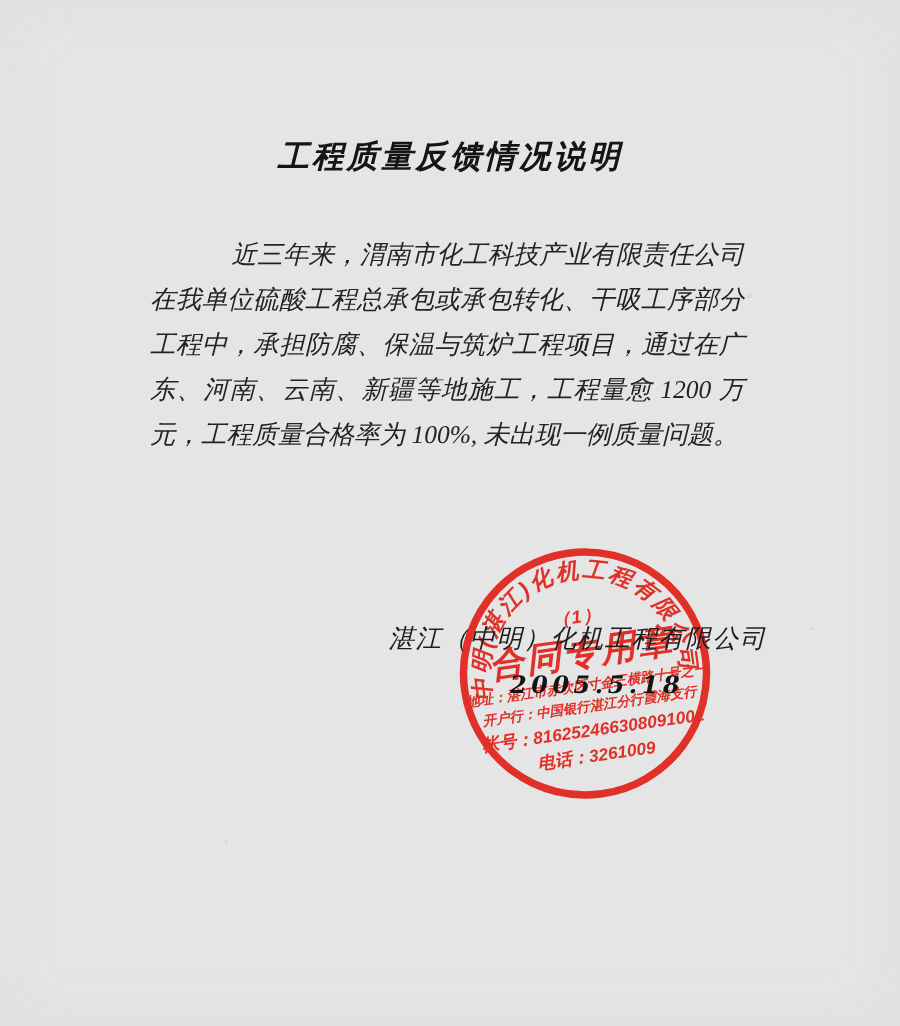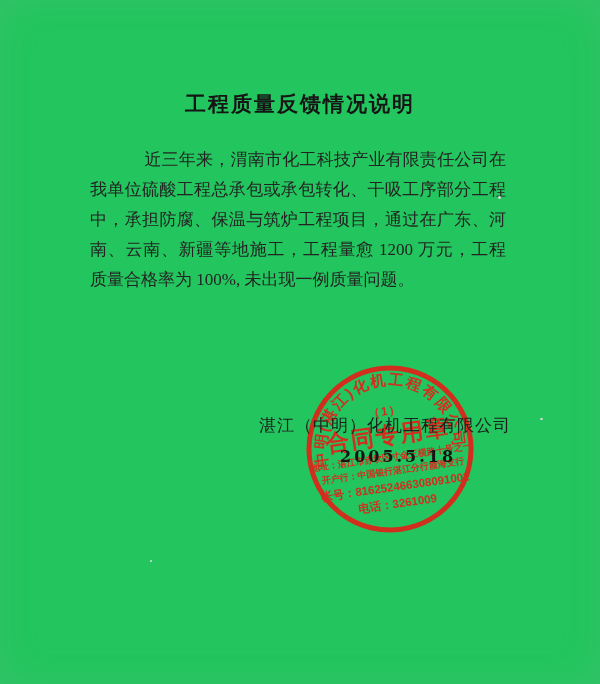--- a/index.html
+++ b/index.html
@@ -4,24 +4,25 @@
 <style>
   html, body {
     margin: 0;
     padding: 0;
     background: #ffffff;
   }
   .page {
     position: relative;
     width: 600px;
     height: 684px;
-    background: #22c55e;
+    background: #e5e5e5;
     overflow: hidden;
     box-shadow: inset 0 0 40px rgba(180,180,180,0.12);
     font-family: "Liberation Sans", sans-serif;
+    font-style: italic;
   }
   .doc-title {
     position: absolute;
     top: 90px;
     left: 0;
     width: 100%;
     text-align: center;
     font-size: 21px;
     font-weight: bold;
     letter-spacing: 2px;
@@ -30,21 +31,21 @@
   }
   .body-text {
     position: absolute;
     left: 84px;
     top: 139px;
     width: 428px;
     color: #232323;
     font-family: "Liberation Serif", "DejaVu Serif", serif;
   }
   .body-text p {
-    margin: 6px;
+    margin: 16px;
     font-size: 17px;
     line-height: 30px;
     text-indent: 3.2em;
     text-align: justify;
   }
   .signature {
     position: absolute;
     left: 259px;
     top: 414px;
     font-size: 17px;

